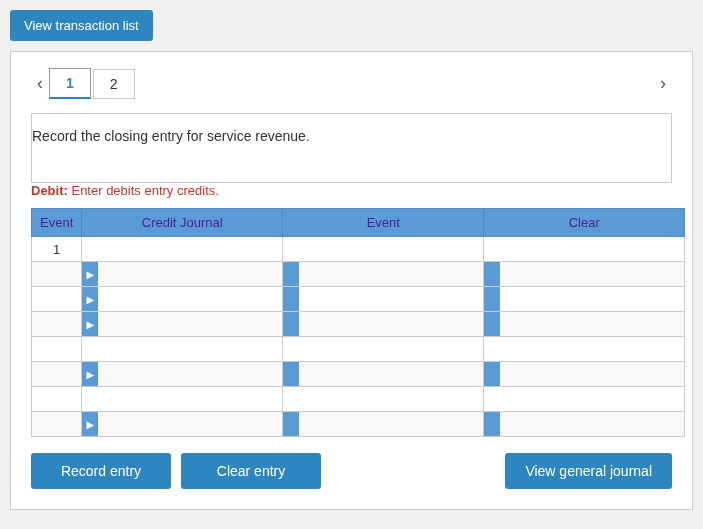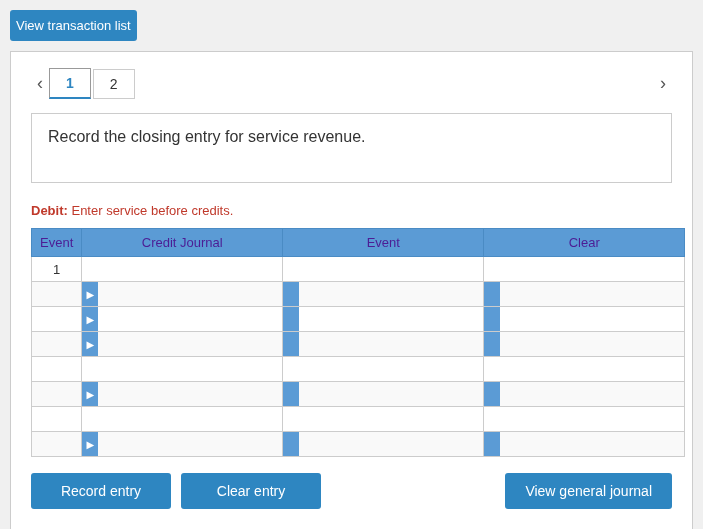--- a/index.html
+++ b/index.html
@@ -13,21 +13,21 @@
     }
 
     .top-bar {
       margin-bottom: 10px;
     }
 
     .view-transaction-btn {
       background-color: #2e86c1;
       color: white;
       border: none;
-      padding: 8px 6px;
+      padding: 8px 14px;
       cursor: pointer;
       font-size: 13px;
       border-radius: 3px;
     }
 
     .main-panel {
       background: white;
       border: 1px solid #ccc;
       padding: 16px 20px 20px 20px;
     }
@@ -73,25 +73,25 @@
       border-bottom: 2px solid #2e86c1;
       color: #2e86c1;
     }
 
     .tab-spacer {
       flex: 1;
     }
 
     .instruction-box {
       border: 1px solid #ccc;
-      padding: 14px 16px;
-      margin-bottom: 20px;
+      padding: 14px 0;
+      margin-bottom: 0;
       min-height: 70px;
       color: #333;
-      font-size: 16px;
+      font-size: 14px;
     }
 
     .note-line {
       font-size: 13px;
       margin-bottom: 10px;
       color: #333;
     }
 
     .note-line .note-label {
       font-weight: bold;
@@ -217,21 +217,21 @@
     <div class="tab">2</div>
     <div class="tab-spacer"></div>
     <button class="nav-arrow">›</button>
   </div>
 
   <div class="instruction-box">
     <span>Record the closing entry for service revenue.</span>
   </div>
 
   <div class="note-line">
-    <span class="note-label">Debit:</span><span class="note-text"> Enter service before credits.</span>
+    <span class="note-label">Debit:</span><span class="note-text"> Enter debits entry credits.</span>
   </div>
 
   <table class="journal-table">
     <thead>
       <tr>
         <th class="th-event">Event</th>
         <th class="th-gj">Credit Journal</th>
         <th class="th-debit">Event</th>
         <th class="th-credit">Clear</th>
       </tr>

